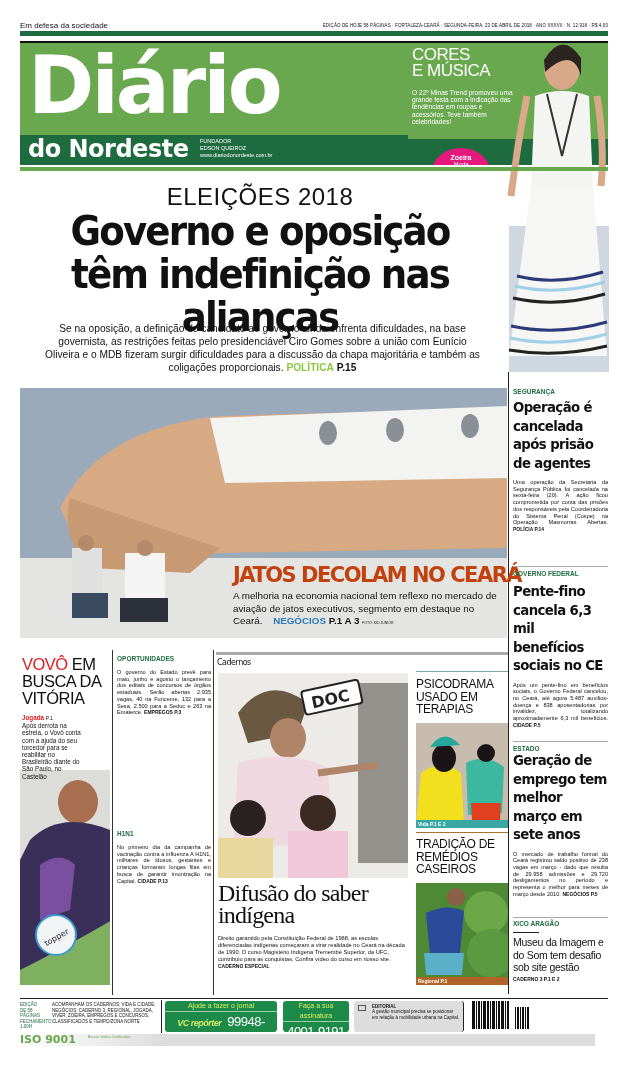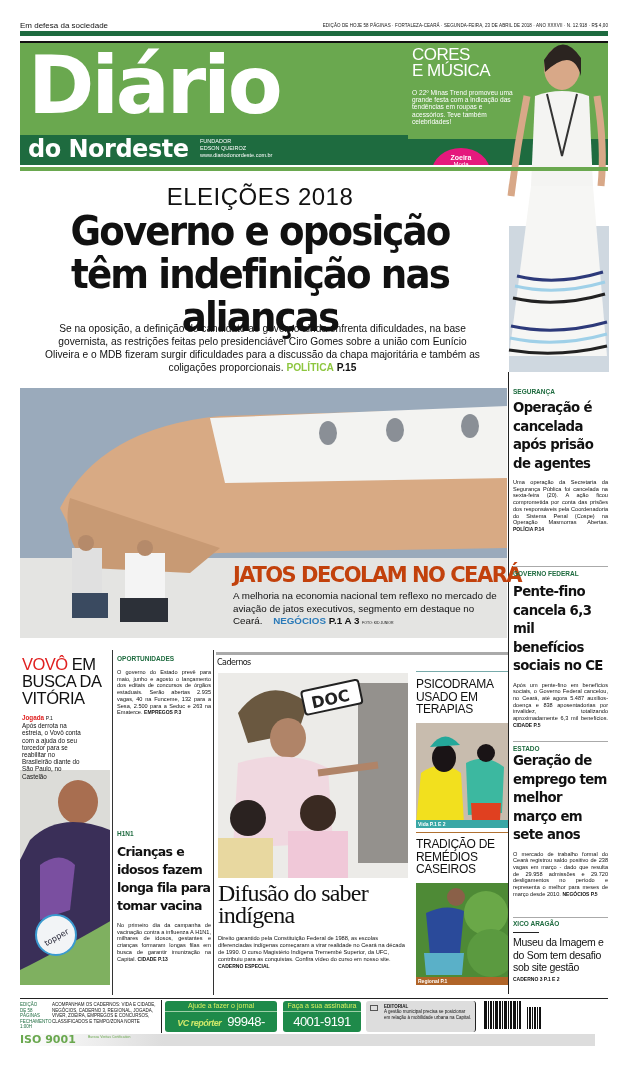--- a/index.html
+++ b/index.html
@@ -233,21 +233,20 @@
 
 <div class="abs vr2"></div>
 <div class="abs vr3"></div>
 
 <div class="abs mcol" style="top:655px">
   <div class="rsec">OPORTUNIDADES</div>
   <div class="rt" style="margin-top:7px"><span>O governo do Estado prevê para maio, junho e agosto o lançamento dos editais de concursos de órgãos estaduais. Serão abertas 2.935 vagas, 40 na Funceme, 132 para a Sesa, 2.500 para a Seduc e 263 na Ematerce.</span> <b>EMPREGOS P.3</b></div>
 </div>
 <div class="abs mcol" style="top:830px">
   <div class="rsec">H1N1</div>
-  <div class="mh" style="margin-top:6px">Crianças e idosos fazem longa fila para tomar vacina</div>
   <div class="rt" style="margin-top:7px"><span>No primeiro dia da campanha de vacinação contra a influenza A H1N1, milhares de idosos, gestantes e crianças formaram longas filas em busca de garantir imunização na Capital.</span> <b>CIDADE P.13</b></div>
 </div>
 
 <div class="abs cad-rule"></div>
 <div class="abs cad-label">Cadernos</div>
 <svg class="abs doc-photo" viewBox="0 0 190 205" preserveAspectRatio="none">
   <rect width="190" height="205" fill="#ecebe8"></rect>
   <rect x="140" y="10" width="50" height="180" fill="#5a5550" opacity="0.6"></rect>
   <path d="M20 40 Q50 0 90 30 L80 60 L30 70 Z" fill="#6a5840"></path>
   <ellipse cx="70" cy="65" rx="18" ry="20" fill="#b08468"></ellipse>
@@ -301,21 +300,21 @@
 <div class="abs foot">
   <div class="f-edit">
     <div>EDIÇÃO</div>
     <div>DE 58 PÁGINAS FECHAMENTO 1:00H</div>
   </div>
   <div class="f-acc">ACOMPANHAM OS CADERNOS: VIDA E CIDADE, NEGÓCIOS, CADERNO 3, REGIONAL, JOGADA, VIVER, ZOEIRA, EMPREGOS E CONCURSOS, CLASSIFICADOS E TEMPO/ZONA NORTE</div>
   <div class="f-box">
     <div class="lbl">Ajude a fazer o jornal</div>
     <div class="num"><span class="vz">VC repórter</span><span>99948-8712</span></div>
   </div>
-  <div class="f-box" style="width:78px">
+  <div class="f-box" style="width:66px">
     <div class="lbl">Faça a sua assinatura</div>
     <div class="num">4001-9191</div>
   </div>
   <div class="f-edit2">
     <span class="ic"></span>
     <b>EDITORIAL</b>
     <span>A gestão municipal precisa se posicionar em relação à mobilidade urbana na Capital.</span>
   </div>
   <div class="barcode">
     <span style="width:3px"></span>

